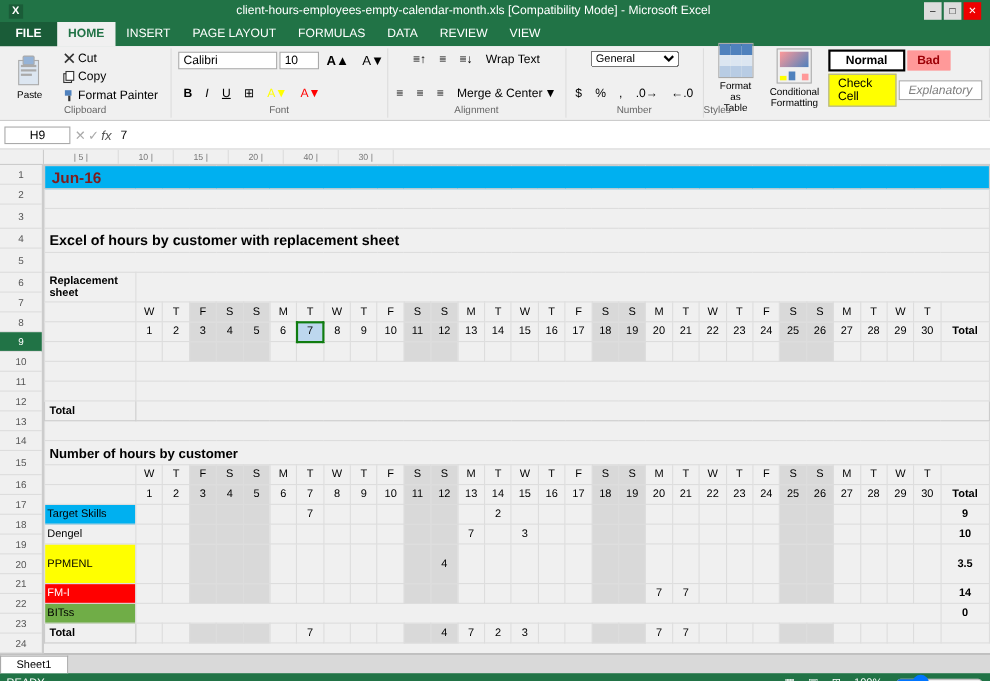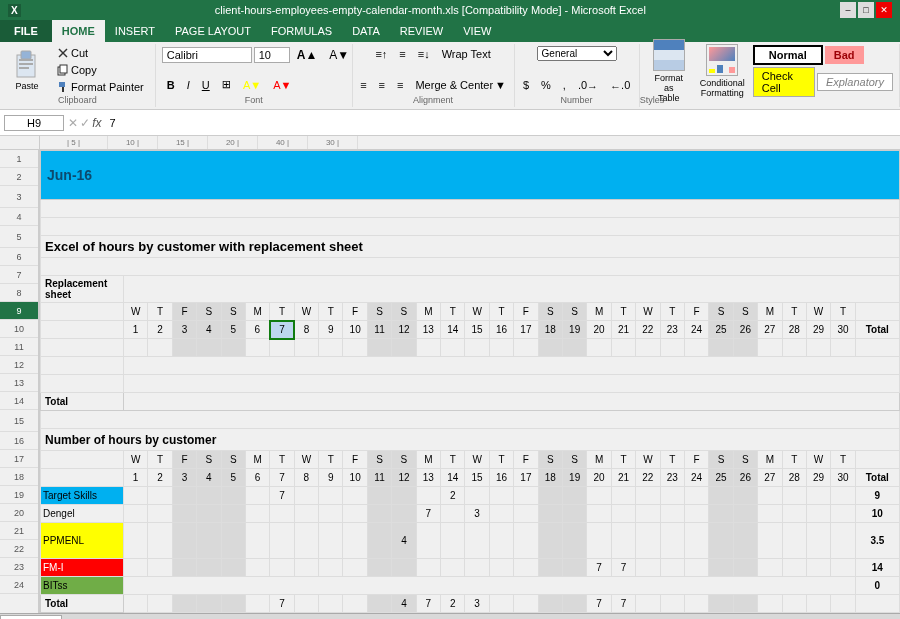--- a/index.html
+++ b/index.html
@@ -454,21 +454,21 @@
         <col style="width:20px;">
         <col style="width:20px;">
         <col style="width:20px;">
         <col style="width:20px;">
         <col style="width:20px;">
         <col style="width:36px;">
       </colgroup>
 
       <tbody>
           <tr>
-        <td colspan="32" style="background:#00b0f0;color:#0c4a6e;font-weight:bold;font-size:14px;padding:16px 6px;border:1px solid #ccc;height:18px;margin-top:16px;">
+        <td colspan="32" style="background:#00b0f0;color:#7f1d1d;font-weight:bold;font-size:14px;padding:2px 6px;border:1px solid #ccc;height:18px;margin-top:16px;">
           <span>Jun-16</span>
         </td>
       </tr>
 
       <tr>
         <td colspan="32" style="height:18px;border:1px solid #ddd;"></td>
       </tr>
 
 
       <tr>

